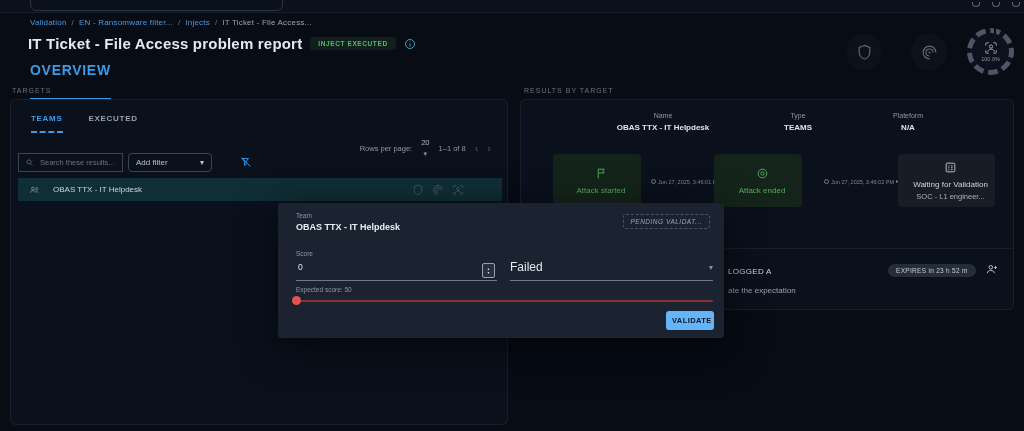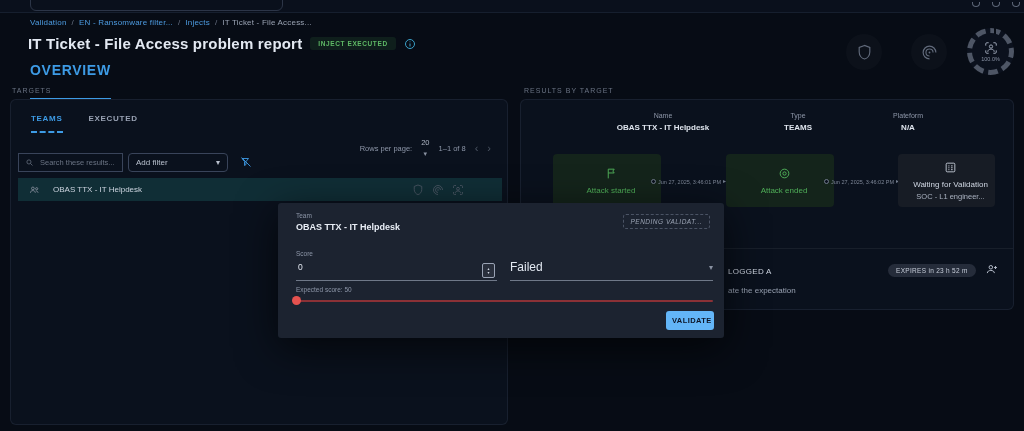--- a/index.html
+++ b/index.html
@@ -40,32 +40,32 @@
   .panel-tabs{position:absolute;left:20px;top:14px;display:flex;gap:26px;}
   .ptab{font-size:8px;letter-spacing:.7px;font-weight:bold;color:#99a2b3;padding-bottom:8px;cursor:pointer;}
   .ptab.active{color:#3d9be5;border-bottom:2px dashed #3d9be5;}
   .pagination{position:absolute;right:16px;top:38px;display:flex;align-items:center;gap:9px;font-size:7.5px;color:#8d96a8;}
   .pg-select{display:flex;align-items:center;gap:3px;color:#aeb6c4;cursor:pointer;flex-direction:column;}
   .caret{font-size:7px;color:#8a92a2;}
   .pg-chevron{font-size:11px;color:#4d5664;line-height:8px;cursor:pointer;}
   .search-box{position:absolute;left:7px;top:53px;width:105px;height:19px;border:1px solid #39445a;border-radius:0;display:flex;align-items:center;padding:0 6px;gap:4px;color:#6a7383;}
   .search-box input{flex:1;min-width:0;background:transparent;border:none;outline:none;font-size:7.5px;color:#cdd5e0;}
   .search-box input::placeholder{color:#6a7383;}
-  .filter-box{position:absolute;left:117px;top:53px;width:100px;height:19px;border:1px solid #39445a;border-radius:4px;display:flex;align-items:center;justify-content:space-between;padding:0 7px;cursor:pointer;}
+  .filter-box{position:absolute;left:117px;top:53px;width:84px;height:19px;border:1px solid #39445a;border-radius:4px;display:flex;align-items:center;justify-content:space-between;padding:0 7px;cursor:pointer;}
   .filter-box span{font-size:8px;color:#b9c1ce;}
   .filter-off{position:absolute;left:229px;top:56px;color:#3d9be5;cursor:pointer;}
   .team-row{position:absolute;left:7px;top:78px;width:484px;height:23px;background:#102e36;display:flex;align-items:center;padding:0 10px;gap:12px;cursor:pointer;}
   .team-row-label{font-size:8px;color:#ccd4df;flex:1;}
   .row-icons{display:flex;gap:8px;color:#505a68;margin-right:28px;}
 
   
   .sum-block{position:absolute;top:12px;text-align:center;}
   .sum-label{font-size:7px;color:#8d96a8;margin-bottom:4px;}
   .sum-value{font-size:8px;font-weight:bold;color:#dfe5ee;}
-  .tl-card{position:absolute;top:54px;width:108px;height:53px;border-radius:4px;display:flex;flex-direction:column;align-items:center;justify-content:center;gap:6px;}
+  .tl-card{position:absolute;top:54px;width:88px;height:53px;border-radius:4px;display:flex;flex-direction:column;align-items:center;justify-content:center;gap:6px;}
   .tl-green{background:#14241b;color:#4fae58;}
   .tl-grey{background:#171c25;color:#cfd6e2;}
   .tl-label{font-size:8px;}
   .tl-label2{font-size:7.5px;color:#aab2c0;margin-top:-3px;}
   .conn{position:absolute;top:75px;height:13px;display:flex;align-items:center;gap:2px;}
   .conn-dot{width:5px;height:5px;border:1px solid #707a8a;border-radius:50%;background:#0a111d;flex:none;}
   .conn-ts{font-size:5.5px;color:#7d8696;white-space:nowrap;flex:1;text-align:center;}
   .conn-arrow{font-size:6px;color:#707a8a;line-height:5px;}
   .rp-divider{position:absolute;left:0;right:0;top:148px;border-top:1px solid rgba(255,255,255,0.06);}
   .exp-title{position:absolute;left:207px;top:167px;font-size:8px;letter-spacing:.3px;color:#cfd6e2;}
@@ -256,21 +256,21 @@
           </svg>
       </span>
       <span class="tl-label">Attack started</span>
     </div>
     <div class="conn" style="left:130px;width:75px;">
       <span class="conn-dot"></span>
       <span class="conn-ts">Jun 27, 2025, 3:46:01 PM</span>
       <span class="conn-arrow">▸</span>
       <span class="conn-dot"></span>
     </div>
-    <div class="tl-card tl-green dots" style="left:205px;">
+    <div class="tl-card tl-green dots" style="left:193px;">
       <span>
         <svg width="13" height="13" viewBox="0 0 24 24" fill="none" stroke="currentColor" stroke-width="1.8">
             <circle cx="12" cy="12" r="8"></circle>
             <circle cx="12" cy="12" r="3"></circle>
           </svg>
       </span>
       <span class="tl-label">Attack ended</span>
     </div>
     <div class="conn" style="left:303px;width:74px;">
       <span class="conn-dot"></span>

